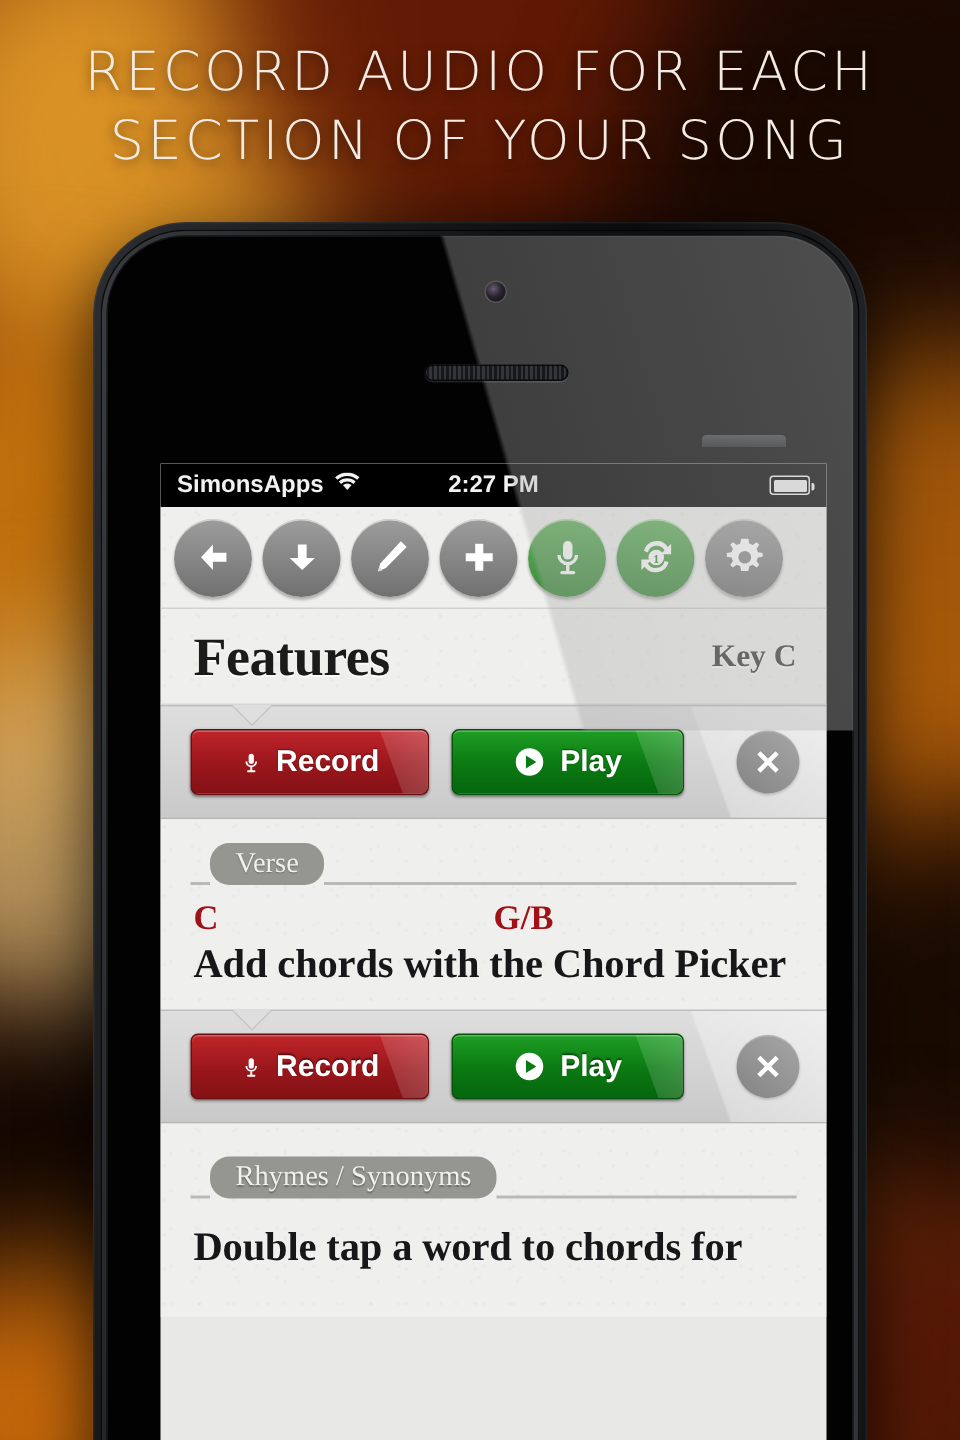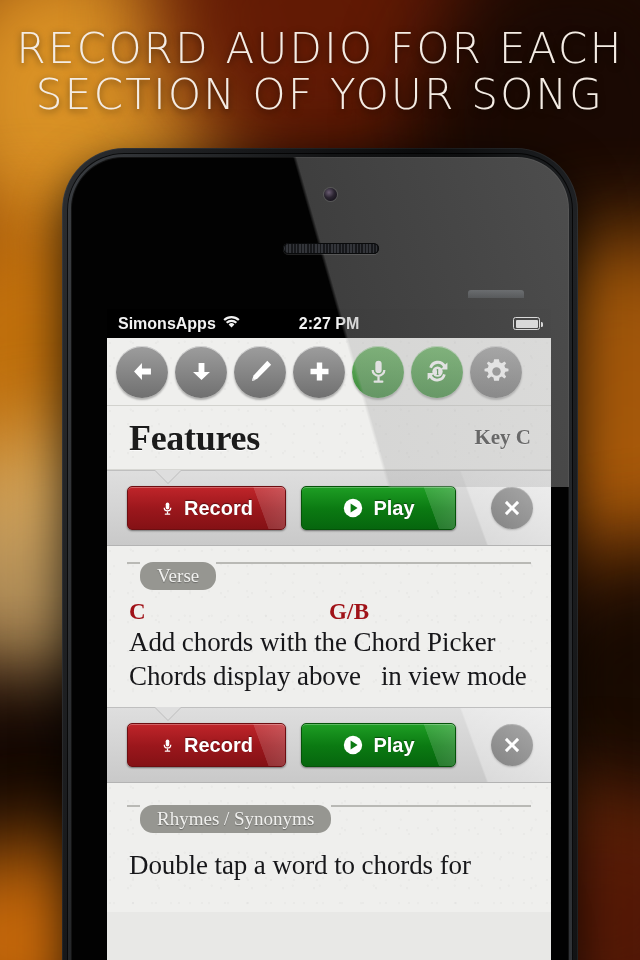--- a/index.html
+++ b/index.html
@@ -14,21 +14,21 @@
   #bg { position:absolute; inset:0; overflow:hidden; background:#2a1206; }
   #bg .blob { position:absolute; border-radius:50%; filter:blur(44px); }
   #bg .sheet { position:absolute; inset:-60px; filter:blur(50px); }
 
   
   #headline {
     position:absolute; top:26px; left:0; width:640px;
     text-align:center; z-index:6;
     color:#f4ece4;
     font-family:"DejaVu Sans", sans-serif;
-    font-size:42px; font-weight:300; letter-spacing:2.3px;
+    font-size:36px; font-weight:300; letter-spacing:2.3px;
     line-height:46px;
     text-shadow:0 2px 7px rgba(0,0,0,.55);
   }
   #headline .l2 { display:block; }
 
   
   #phone {
     position:absolute; left:62px; top:148px;
     width:516px; height:900px;
     border-radius:62px;
@@ -174,38 +174,38 @@
                  background:linear-gradient(250deg, rgba(255,255,255,.22) 0%, rgba(255,255,255,.14) 46%, rgba(255,255,255,0) 47%); }
   .xbtn {
     width:42px; height:42px; border-radius:50%; margin-left:auto;
     background:linear-gradient(180deg,#5c5c5c,#444); cursor:pointer;
     display:flex; align-items:center; justify-content:center;
     box-shadow:0 1px 2px rgba(0,0,0,.35), 0 1px 0 rgba(255,255,255,.18) inset;
   }
 
   
   .lyricsec { padding:16px 0 14px 0; position:relative; }
-  .sechead { display:flex; align-items:flex-start; padding:0 20px 0 20px; margin-bottom:9px; }
+  .sechead { display:flex; align-items:flex-end; padding:0 20px 0 20px; margin-bottom:9px; }
   .sechead .dash { width:13px; height:2px; background:#b9b9b5; flex:0 0 auto; }
   .sechead .pill {
     background:#969691; color:#f0f0ee; border-radius:13px;
     padding:3px 17px; font-family:"Liberation Serif", serif; font-size:19px;
     text-shadow:0 1px 1px rgba(0,0,0,.3); white-space:nowrap;
   }
   .sechead .rule { flex:1; height:2px; background:#b9b9b5; }
   .lyricbody { padding:0 22px; }
   .chordline {
     font-family:"Liberation Serif", serif; font-weight:bold;
     font-size:23px; color:#a01218; height:26px; position:relative;
     white-space:pre; letter-spacing:.2px;
   }
   .chordline span { position:absolute; top:0; }
   .textline {
     font-family:"Liberation Serif", serif; font-size:27px; color:#17171a;
-    line-height:34px; white-space:pre; letter-spacing:-.1px;
+    line-height:34px; white-space:pre; letter-spacing:-.1px;font-weight:bold;
   }
 </style>
 </head>
 <body>
 
 <div id="bg">
   <div class="sheet" style="background:linear-gradient(128deg,#b8600c 0%,#7a2f05 18%,#2a0d03 36%,#130803 52%,#7e3206 70%,#c9760f 86%,#2b1004 100%);"></div>
   <div class="blob" style="left:-70px;top:-50px;width:300px;height:300px;background:#e8a12b;opacity:.85;"></div>
   <div class="blob" style="left:150px;top:-120px;width:330px;height:280px;background:#641a05;opacity:.9;"></div>
   <div class="blob" style="left:420px;top:-40px;width:300px;height:320px;background:#1a0903;opacity:.92;"></div>
@@ -349,21 +349,20 @@
           <span class="dash"></span>
           <span class="pill">Verse</span>
           <span class="rule"></span>
         </div>
         <div class="lyricbody">
           <div class="chordline">
             <span style="left:0px;">C</span>
             <span style="left:200px;text-align:center;">G/B</span>
           </div>
           <div class="textline">Add chords with the Chord Picker</div>
-          <div class="textline">Chords display above   in view mode</div>
         </div>
       </div>
 
       <div class="audiobar">
         <div class="notch"></div>
         <div class="gloss"></div>
         <div class="abtn record">
           <svg width="15" height="19" viewBox="0 0 24 24">
             <rect x="9.2" y="2.4" width="5.6" height="11" rx="2.8" fill="#fff"></rect>
             <path d="M5.8 10.6 a6.2 6.2 0 0 0 12.4 0 h-2 a4.2 4.2 0 0 1 -8.4 0 Z" fill="#fff"></path>

